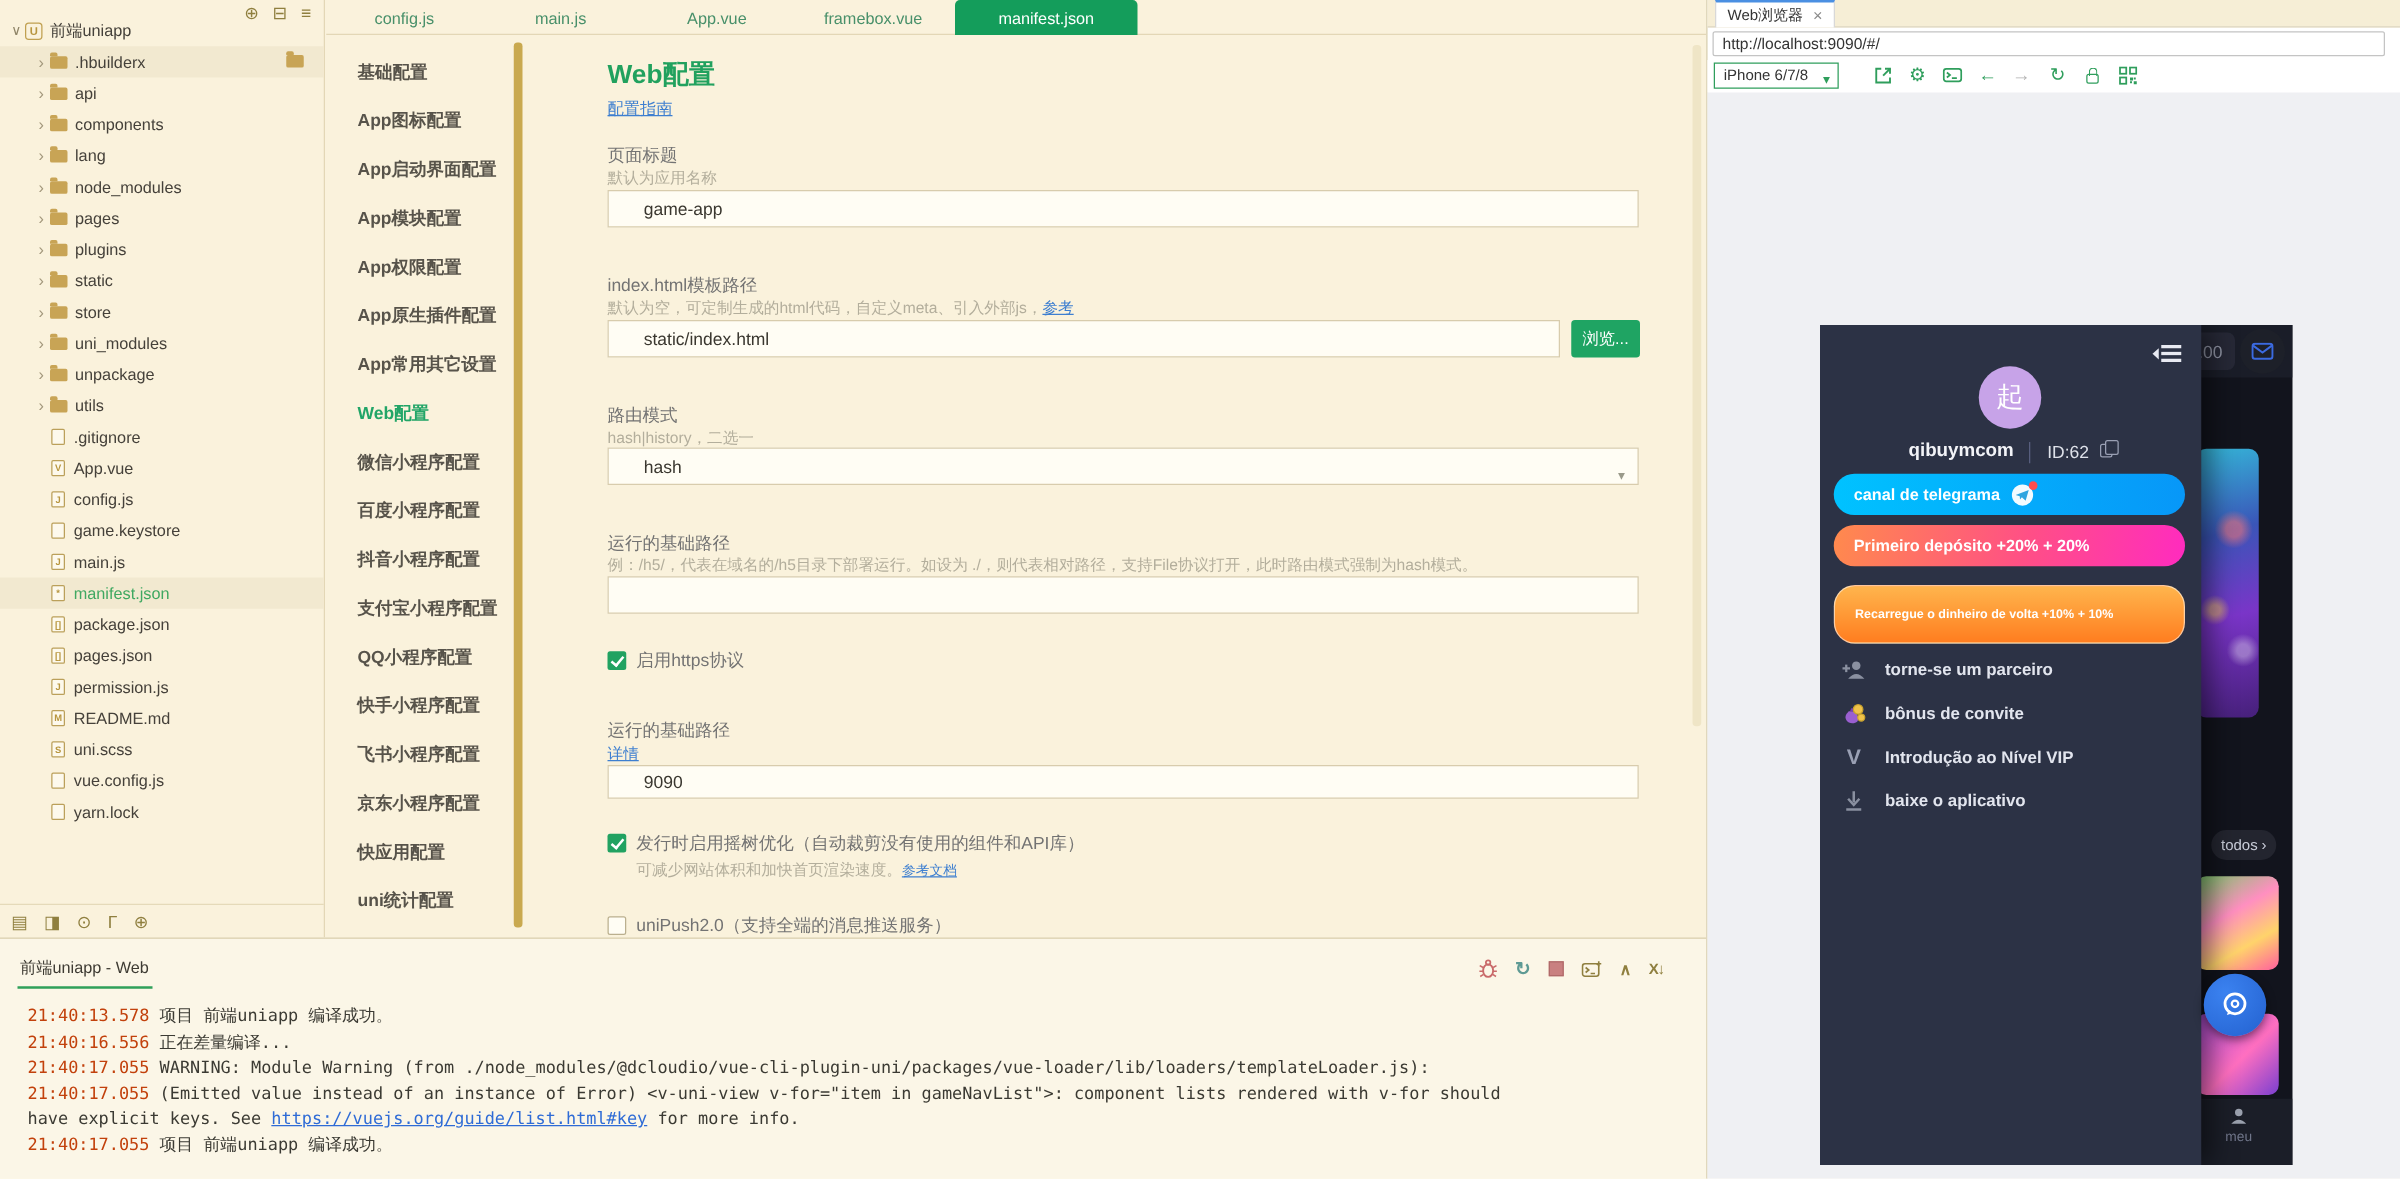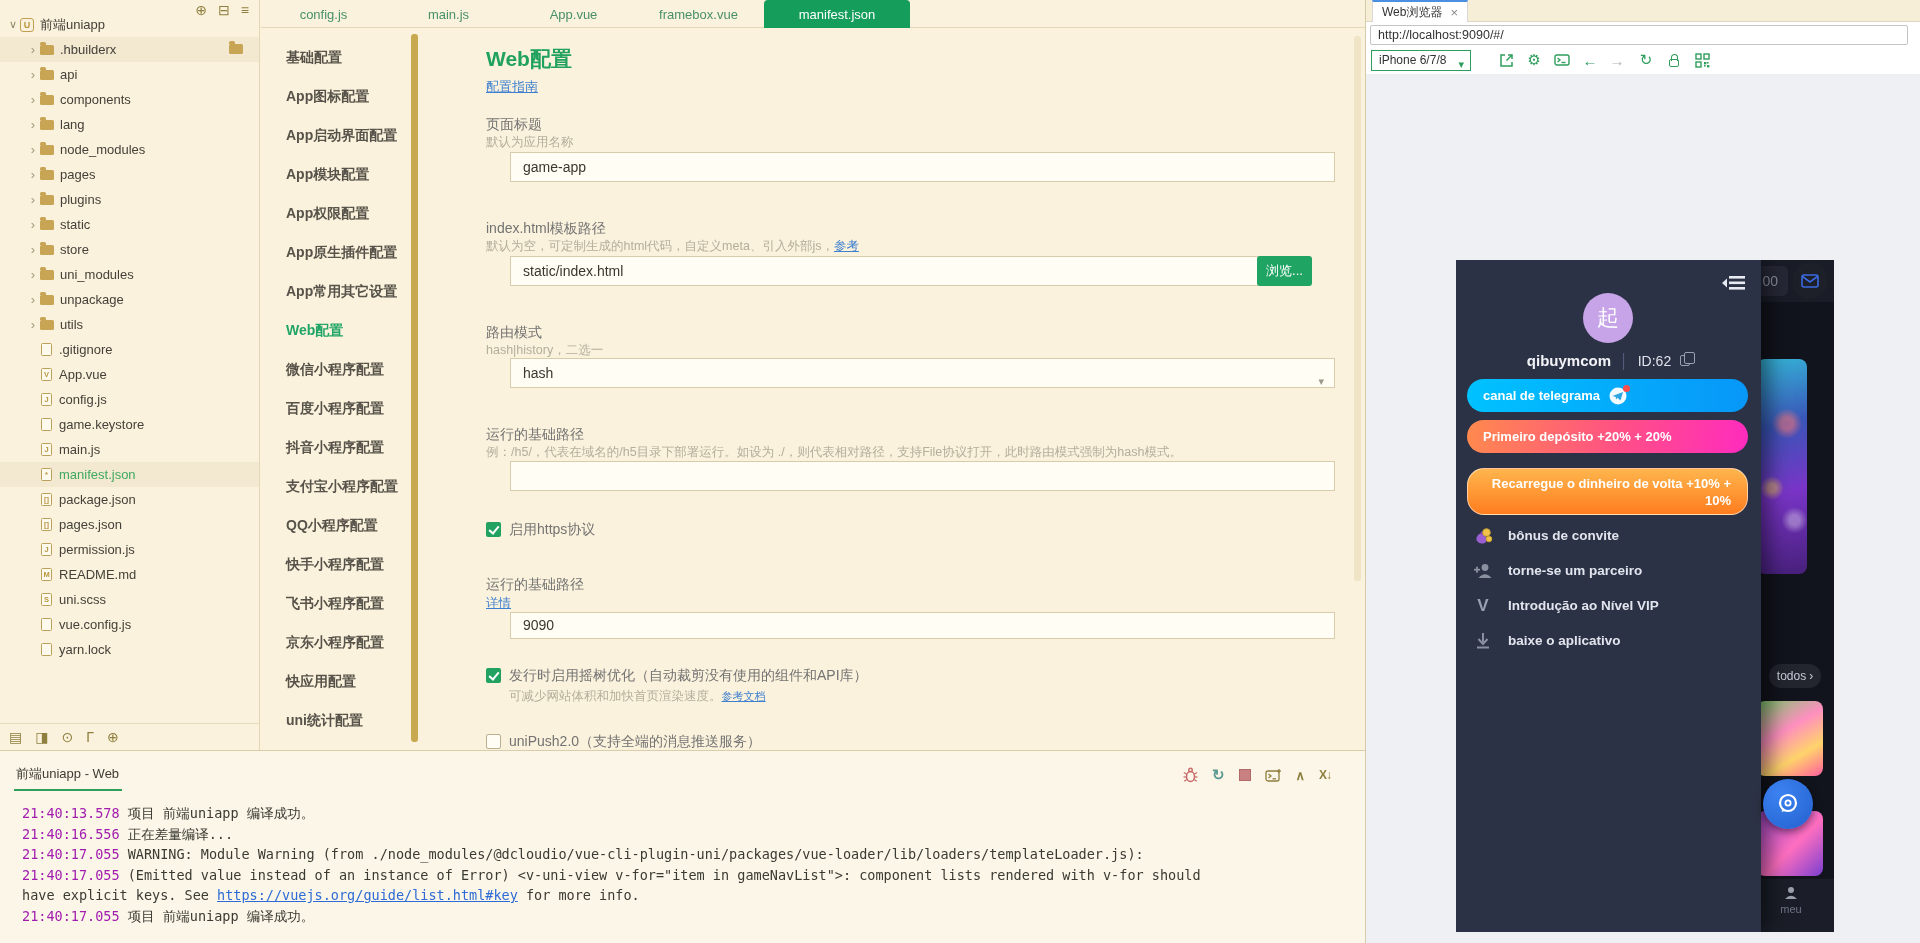--- a/index.html
+++ b/index.html
@@ -35,40 +35,40 @@
   .mitem.active { color:#21A567; }
   .gold-scroll { position:absolute; left:150px; top:6px; width:7px; height:708px; background:#C9A94F; border-radius:3px; }
   .ed-scroll { position:absolute; right:4px; top:8px; width:7px; height:545px; background:#EFE5C6; border-radius:3px; }
 
   .form { position:absolute; left:225px; top:0; width:840px; }
   .f-abs { position:absolute; }
   .f-title { font-size:21px; font-weight:bold; color:#21A15E; }
   .f-link { font-size:13px; color:#3E7FD0; text-decoration:underline; cursor:pointer; }
   .f-label { font-size:14px; color:#737373; }
   .f-hint { font-size:12.5px; color:#B3AE9C; }
-  .f-input { width:825px; height:30px; background:#FFFDF4; border:1px solid #D8CCAD; font-size:14px; color:#3A372F; line-height:28px; padding-left:12px;margin-left:24px; }
+  .f-input { width:825px; height:30px; background:#FFFDF4; border:1px solid #D8CCAD; font-size:14px; color:#3A372F; line-height:28px; padding-left:28px; }
   .f-caret { position:absolute; right:10px; top:8px; color:#9a9a8a; font-size:11px; }
   .browse-btn { position:absolute; left:771px; width:55px; height:30px; background:#1FA463; color:#fff; font-size:13px; border:none; border-radius:3px; cursor:pointer; }
   .cb { position:relative; width:15px; height:15px; border-radius:2px; display:inline-block; vertical-align:-3px; margin-right:8px; }
   .cb.on { background:#21A261; }
   .cb.on::after { content:''; position:absolute; left:4.5px; top:1.5px; width:4px; height:8px; border:solid #fff; border-width:0 2px 2px 0; transform:rotate(40deg); }
   .cb.off { background:#FFFDF4; border:1px solid #BBB08F; }
 
   
   .console { position:absolute; left:0; top:750px; width:1365px; height:193px; background:#FBF6E7; border-top:1px solid #D9CDAA; }
   .c-tab { position:absolute; left:16px; top:14px; font-size:13px; color:#3E3B33; }
   .c-underline { position:absolute; left:14px; top:38px; width:108px; height:2px; background:#2FA05A; }
   .c-icons { position:absolute; top:15px; left:1183px; display:flex; gap:14px; align-items:center; height:18px; }
   .c-icons > span { display:inline-flex; align-items:center; cursor:pointer; }
   .ci-stop { width:12px; height:12px; background:#C98080; border:1px solid #B06A6A; }
   .ci-up { color:#8F7F3F; font-size:13px; font-weight:bold; }
   .ci-clear { color:#8F7F3F; font-size:12px; font-weight:bold; letter-spacing:-1px; }
   .ci-restart { color:#5E9A94; font-size:15px; font-weight:bold; }
   .clog { position:absolute; left:22px; top:52px; right:10px; font-family:"DejaVu Sans Mono",monospace; font-size:13.5px; line-height:20.5px; }
-  .c-time { color:#a21caf; }
+  .c-time { color:#c2410c; }
   .c-text { color:#3B3A33; }
   .c-link { color:#2E6BD6; text-decoration:underline; cursor:pointer; }
 
   
   .browser { position:absolute; left:1365px; top:0; width:555px; height:943px; background:#fff; border-left:1px solid #D6CBA9; }
   .b-tabbar { position:absolute; left:0; top:0; right:0; height:22px; background:#F6EED6; border-bottom:1px solid #DDD6C2; }
   .b-tab { position:absolute; left:6px; top:0; height:22px; background:#fff; border-top:2px solid #4A8FE2; border-left:1px solid #D8D8D8; border-right:1px solid #D8D8D8; display:flex; align-items:center; gap:8px; padding:0 9px; font-size:12px; color:#333; cursor:pointer; }
   .b-close { color:#8a8a8a; font-size:13px; cursor:pointer; }
   .b-url { position:absolute; left:4px; top:25px; width:538px; height:20px; border:1px solid #C4C4C4; border-radius:2px; background:#fff; font-size:12.5px; color:#333; line-height:18px; padding-left:7px; }
   .b-toolbar { position:absolute; left:0; top:48px; right:0; height:26px; background:#fff; }
@@ -102,21 +102,21 @@
   .d-user { color:#F2F3F7; font-size:15px; font-weight:bold; }
   .d-sep { color:#596080; font-size:14px; }
   .d-id { color:#DFE2EA; font-size:14px; }
   .d-copy { width:10px; height:11px; border:1.3px solid #9AA0B4; border-radius:2px; position:relative; cursor:pointer; }
   .d-copy::before { content:''; position:absolute; left:2.5px; top:-4px; width:9px; height:10px; border:1.3px solid #9AA0B4; border-radius:2px; background:#2C3245; }
   .d-btn { position:absolute; left:11px; width:281px; border-radius:17px; color:#fff; font-size:13px; font-weight:bold; display:flex; align-items:center; padding:0 16px; cursor:pointer; }
   .d-tg { top:119px; height:33px; background:linear-gradient(90deg,#00C2FF,#0797F8); gap:8px; }
   .tg-wrap { position:relative; width:20px; height:18px; }
   .tg-dot { position:absolute; right:-2px; top:-2px; width:7px; height:7px; background:#FF4D4D; border-radius:50%; }
   .d-promo1 { top:160px; height:33px; background:linear-gradient(100deg,#FF8A4D 0%,#FF4F86 55%,#FF2BBF 100%); }
-  .d-promo2 { top:208px; height:47px; background:linear-gradient(180deg,#FFB54D,#FF7D1F); border:1px solid rgba(255,255,255,.55); line-height:17px; font-size:13px;text-align:right; }
+  .d-promo2 { top:208px; height:47px; background:linear-gradient(180deg,#FFB54D,#FF7D1F); border:1px solid rgba(255,255,255,.55); line-height:17px; font-size:10px; }
   .d-menu { position:absolute; left:16px; top:258px; width:270px; }
   .dm-row { height:35px; display:flex; align-items:center; gap:14px; cursor:pointer; }
   .dm-ic { width:22px; display:flex; justify-content:center; }
   .vip { color:#9AA0B4; font-size:17px; font-weight:bold; }
   .dm-label { color:#E2E5EE; font-size:13.5px; font-weight:bold; }
 
   .fab { position:absolute; left:307px; top:519px; width:50px; height:50px; border-radius:50%; background:radial-gradient(circle at 35% 30%,#3B82F0,#2361CF); display:flex; align-items:center; justify-content:center; cursor:pointer; box-shadow:0 3px 8px rgba(0,0,0,.5); }
 </style>
 </head>
 <body>
@@ -476,39 +476,39 @@
             <span class="tg-wrap"><svg width="20" height="18" viewBox="0 0 20 18">
                   <circle cx="10" cy="9" r="8.5" fill="#FFFFFF" opacity="0.95"></circle>
                   <path d="M4.5 9 L15 5 L12.5 13.5 L9.5 10.8 L8 12.5 L7.8 10 Z" fill="#2EA5E0"></path>
                 </svg><span class="tg-dot"></span></span>
           </div>
           <div class="d-btn d-promo1">Primeiro depósito +20% + 20%</div>
           <div class="d-btn d-promo2">Recarregue o dinheiro de volta +10% + 10%</div>
           <div class="d-menu" id="drawer-menu">
               <div class="dm-row">
                 <span class="dm-ic">
+                  <svg width="20" height="17" viewBox="0 0 20 17">
+                    <circle cx="12" cy="5.5" r="3.4" fill="#8A90A0"></circle>
+                    <path d="M5.5 16 Q12 8.5 18.5 16 Z" fill="#8A90A0"></path>
+                    <rect x="1" y="6.8" width="6" height="1.8" fill="#8A90A0"></rect>
+                    <rect x="3.1" y="4.7" width="1.8" height="6" fill="#8A90A0"></rect>
+                  </svg>
+                </span>
+                <span class="dm-label">torne-se um parceiro</span>
+              </div>
+              <div class="dm-row">
+                <span class="dm-ic">
                   <svg width="20" height="19" viewBox="0 0 20 19">
                     <path d="M6 8 Q2 12 4 15 Q6 18 10 17.5 Q14 17 13.5 13 Q13 9.5 9 8 Z" fill="#9A5FD0"></path>
                     <path d="M7 8 L11 8 L10 5.5 L8 5.5 Z" fill="#7A3FB0"></path>
                     <circle cx="13.5" cy="6.5" r="3.8" fill="#F0C24A" stroke="#CAA32F" stroke-width="1"></circle>
                     <circle cx="16" cy="13" r="2.8" fill="#F0C24A" stroke="#CAA32F" stroke-width="1"></circle>
                   </svg>
                 </span>
                 <span class="dm-label">bônus de convite</span>
-              </div>
-              <div class="dm-row">
-                <span class="dm-ic">
-                  <svg width="20" height="17" viewBox="0 0 20 17">
-                    <circle cx="12" cy="5.5" r="3.4" fill="#8A90A0"></circle>
-                    <path d="M5.5 16 Q12 8.5 18.5 16 Z" fill="#8A90A0"></path>
-                    <rect x="1" y="6.8" width="6" height="1.8" fill="#8A90A0"></rect>
-                    <rect x="3.1" y="4.7" width="1.8" height="6" fill="#8A90A0"></rect>
-                  </svg>
-                </span>
-                <span class="dm-label">torne-se um parceiro</span>
               </div>
               <div class="dm-row">
                 <span class="dm-ic">
                   <span class="vip">V</span>
                 </span>
                 <span class="dm-label">Introdução ao Nível VIP</span>
               </div>
               <div class="dm-row">
                 <span class="dm-ic">
                   <svg width="18" height="17" viewBox="0 0 18 17">

